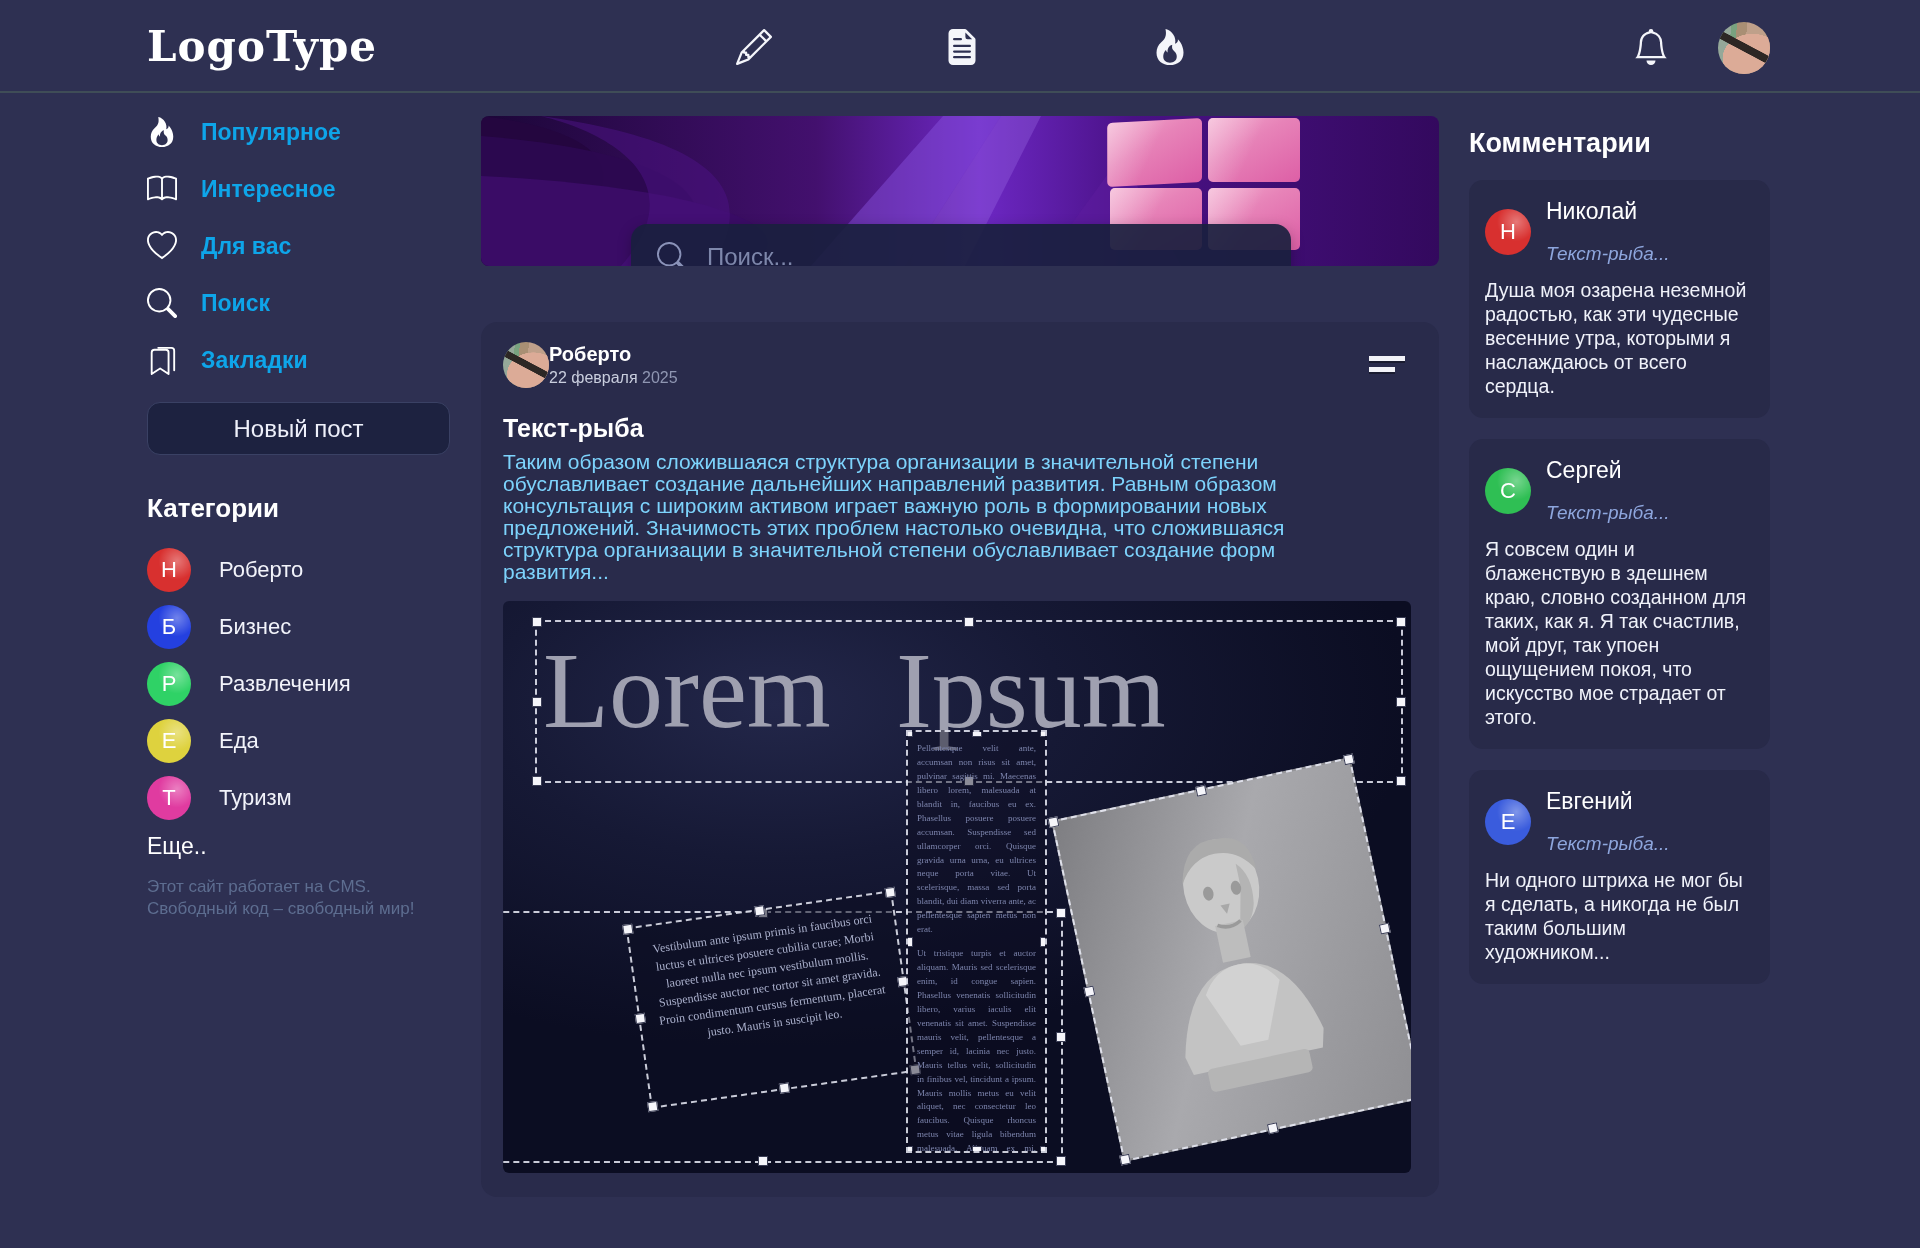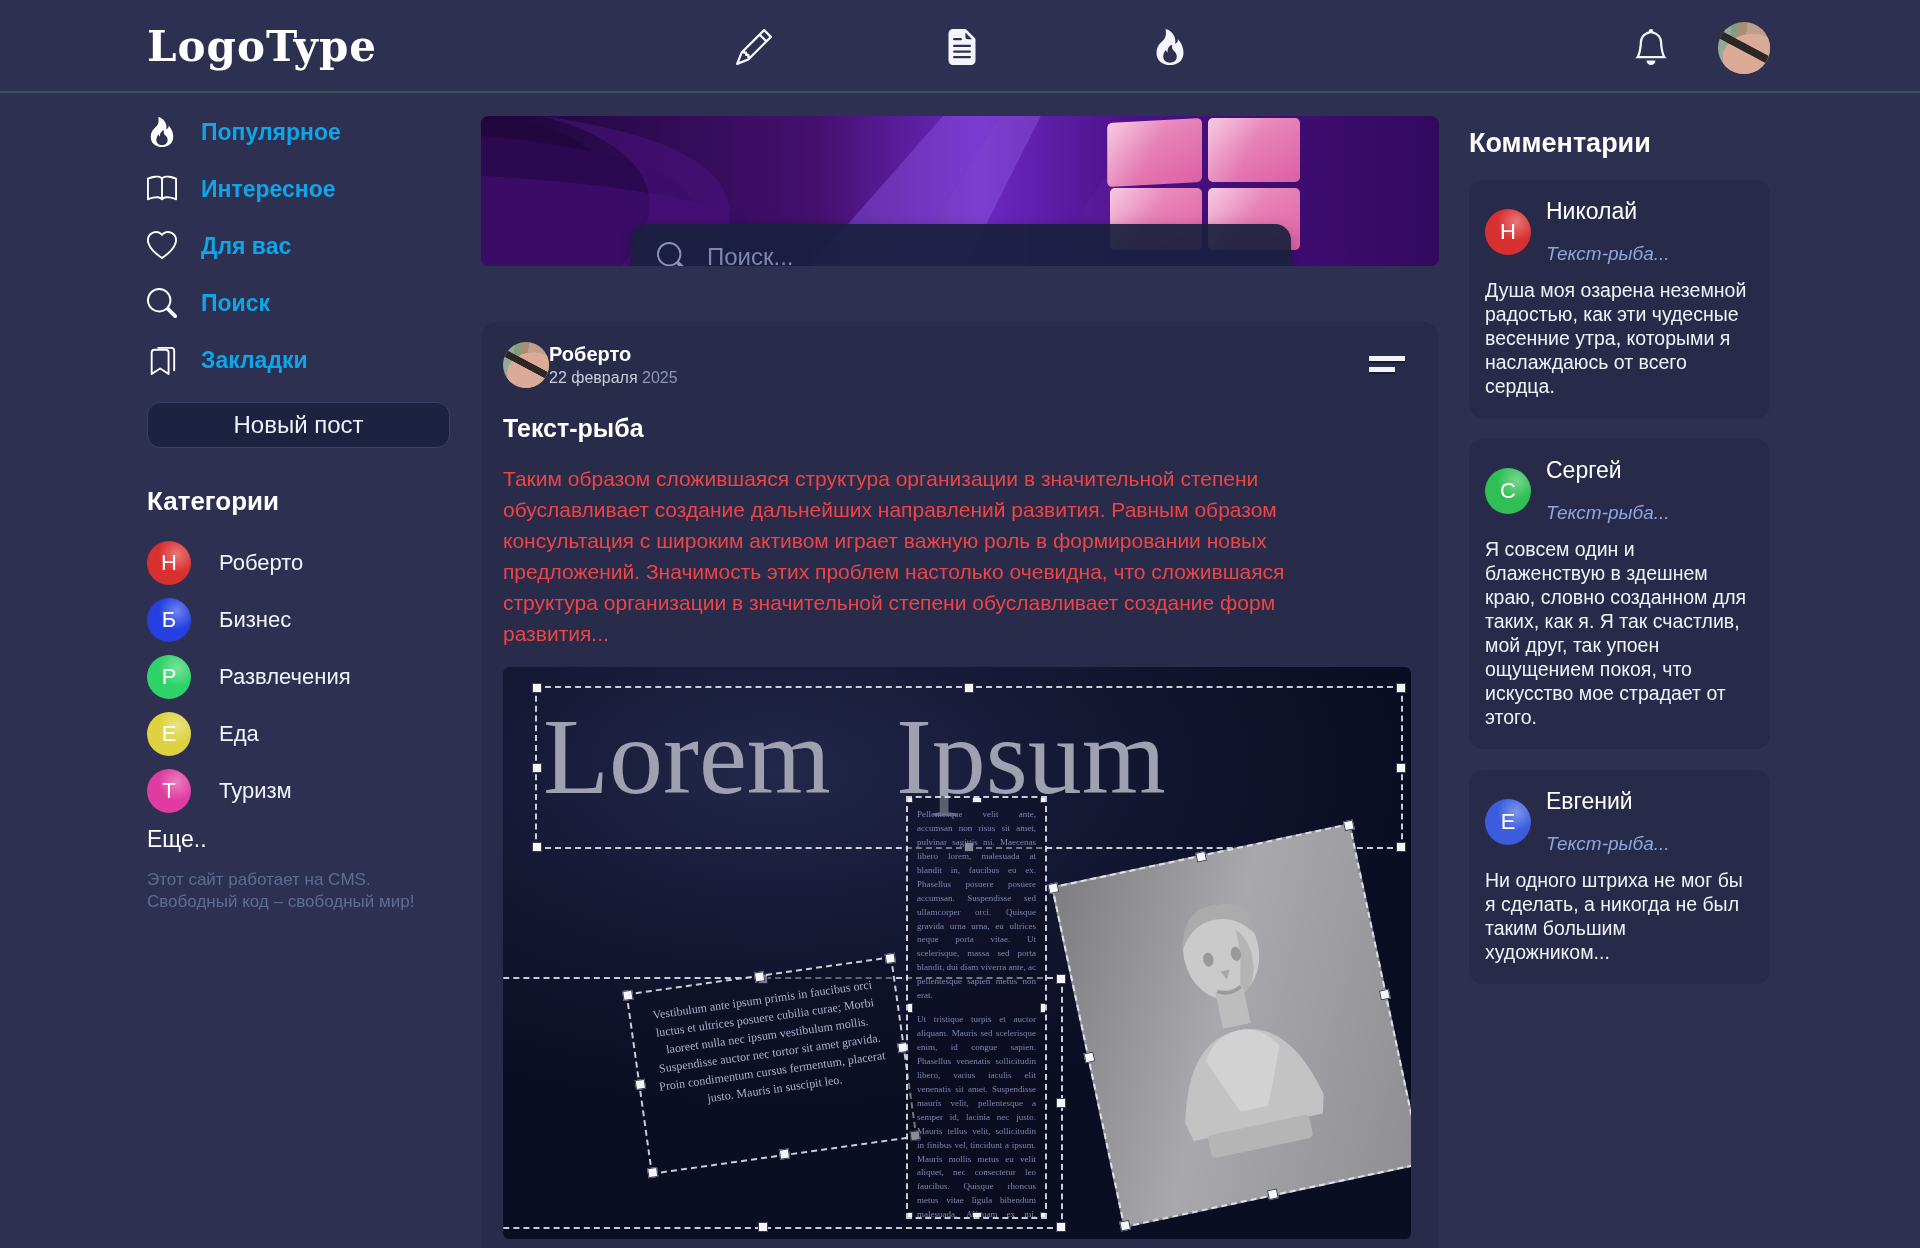--- a/index.html
+++ b/index.html
@@ -27,21 +27,21 @@
       linear-gradient(95deg,#95a899 0 24%, #79a27f 24% 34%, #a98f74 34% 52%, #bfa08a 52%);
   }
   .topbar .avatar { position:absolute; left:1718px; top:22px; width:52px; height:52px; }
 
   
   .sidebar { position:absolute; left:147px; top:112px; width:310px; }
   .nav-item { display:flex; align-items:center; gap:24px; height:40px; margin-bottom:17px;
               cursor:pointer; }
   .nav-item svg { width:30px; height:30px; fill:#fff; flex:0 0 30px; }
   .nav-item .lbl { font-size:23px; font-weight:700; color:#0ea5e9; }
-  .new-post-btn { margin-top:22px; width:303px; height:46px; border-radius:13px;
+  .new-post-btn { margin-top:22px; width:303px; height:53px; border-radius:13px;
       background:#1d2240; border:1.5px solid #3a4164; color:#eef0fa; font-size:24px;
       display:flex; align-items:center; justify-content:center; cursor:pointer;
       font-family:"Liberation Sans", sans-serif; }
   .cat-title { margin-top:38px; font-size:26px; font-weight:700; }
   .cat-list { margin-top:24px; }
   .cat-item { display:flex; align-items:center; gap:28px; height:44px; margin-bottom:13px;
               cursor:pointer; }
   .cat-badge { width:44px; height:44px; border-radius:50%; position:relative; flex:0 0 44px;
                display:flex; align-items:center; justify-content:center;
                font-size:22px; color:#fff; }
@@ -76,21 +76,21 @@
   .post-head { display:flex; align-items:center; position:relative; }
   .post-head .avatar { width:46px; height:46px; }
   .post-head .who { }
   .post-author { font-size:20px; font-weight:700; color:#fff; }
   .post-date { font-size:16px; margin-top:3px; color:#c9cede; }
   .post-date .year { color:#8f96b2; }
   .post-menu { position:absolute; right:6px; top:14px; width:36px; cursor:pointer; }
   .post-menu .bar1 { width:36px; height:5px; background:#f2f3f8; box-shadow:0 2px 0 rgba(0,0,0,0.35); }
   .post-menu .bar2 { width:26px; height:5px; background:#f2f3f8; margin-top:6px; box-shadow:0 2px 0 rgba(0,0,0,0.35); }
   .post-title { margin-top:26px; font-size:25px; font-weight:700; }
-  .post-body { margin-top:20px; font-size:21px; line-height:31px; color:#ef4444; max-width:880px; }
+  .post-body { margin-top:8px; font-size:21px; line-height:22px; color:#7dd3fc; max-width:880px; }
 
   
   .canvas { position:relative; margin-top:18px; width:908px; height:572px; border-radius:6px;
       overflow:hidden;
       background:radial-gradient(70% 60% at 30% 18%, #23274a 0%, #161935 45%, #0b0d22 100%); }
   .sel { position:absolute; border:2px dashed rgba(235,237,248,0.85); }
   .handle { position:absolute; width:10px; height:10px; background:#f5f5fa;
       border:1px solid #3a3d55; transform:translate(-50%,-50%); }
   .headline-box { left:32px; top:19px; width:868px; height:163px; }
   .headline { position:absolute; left:40px; top:28px; width:860px;

